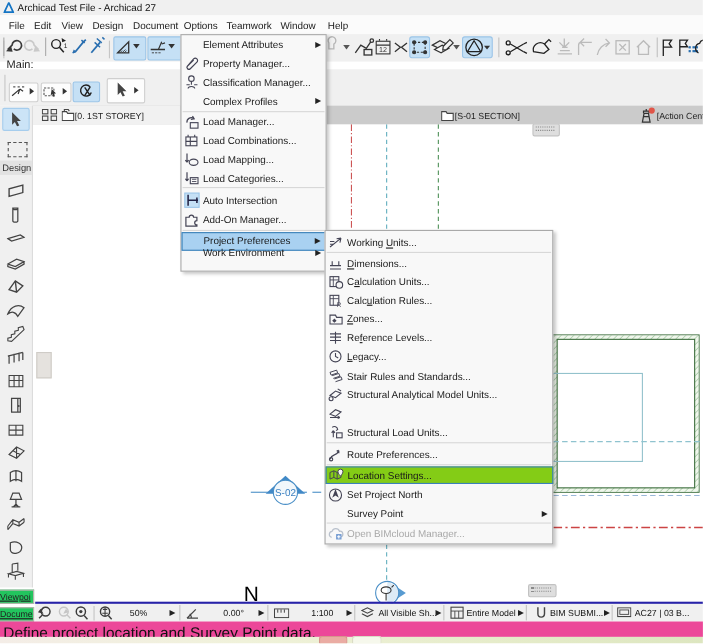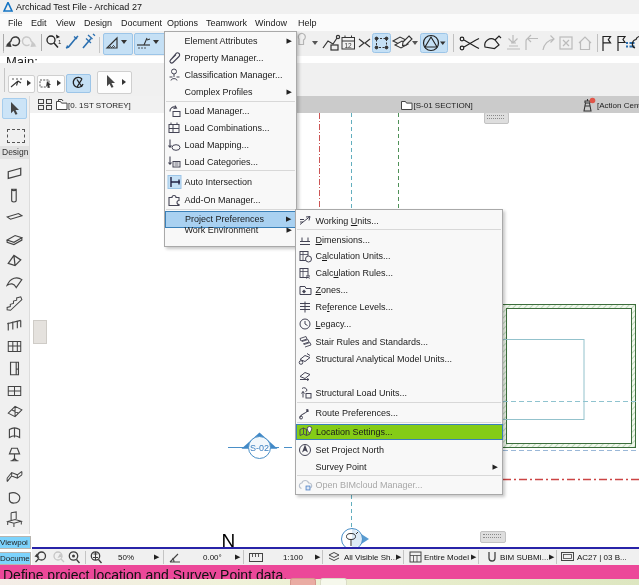--- a/index.html
+++ b/index.html
@@ -5,42 +5,42 @@
 html,body{margin:0;padding:0;}
 body{width:639px;height:585px;overflow:hidden;font-family:"Liberation Sans",sans-serif;position:relative;background:#fff;}
 .abs{position:absolute;}
 #titlebar{left:0;top:0;width:639px;height:14px;background:#f0f0f0;}
 #titletext{left:16px;top:1.5px;font-size:9px;color:#111;}
 #menubar{left:0;top:14px;width:639px;height:17px;background:#fbfbfb;font-size:9px;color:#1a1a1a;}
 .mitem{position:absolute;top:4px;}
 #toolbar1{left:0;top:31px;width:639px;height:25px;background:#f0f0f0;}
 .tbsep{position:absolute;width:1px;height:16px;background:#c6c6c6;top:37px;}
 .bluebtn{position:absolute;background:#c5e0f5;border:1px solid #9cc5e8;border-radius:2px;}
-#mainlbl{left:6px;top:54px;font-size:13px;color:#222;}
+#mainlbl{left:6px;top:54px;font-size:10px;color:#222;}
 #toolbar2{left:0;top:63px;width:639px;height:33px;background:#f0f0f0;}
 .wbtn{position:absolute;background:#fdfdfd;border:1px solid #cfcfcf;border-radius:2px;}
 #tabbar{left:30px;top:96px;width:609px;height:17px;background:#cbcbcb;font-size:8.5px;color:#222;}
 #tabbarleft{left:30px;top:96px;width:134px;height:17px;background:#f1f1f1;}
 #toolbox{left:0;top:96px;width:30px;height:438px;background:#f0f0f0;border-right:1px solid #dcdcdc;box-sizing:border-box;}
 #designlbl{left:0px;top:146px;width:29px;height:13px;background:#e2e2e2;font-size:8.5px;color:#333;line-height:13px;padding-left:2px;box-sizing:border-box;}
 #canvas{left:30px;top:113px;width:609px;height:435px;background:#ffffff;}
 .menu{position:absolute;background:#f8f8f8;border:1px solid #a9a9a9;box-shadow:2px 2px 3px rgba(0,0,0,0.22);font-size:8px;color:#1a1a1a;box-sizing:border-box;}
 .mi{position:absolute;left:1px;font-size:9px;color:#1a1a1a;}
 .mtxt{position:absolute;left:19.5px;top:50%;transform:translateY(-50%);white-space:nowrap;}
 .msep{position:absolute;left:3px;height:1px;background:#d8d8d8;}
 .marr{position:absolute;right:4px;top:50%;transform:translateY(-50%);font-size:7px;color:#222;}
 .micon{position:absolute;left:2px;top:50%;transform:translateY(-50%);}
 #navline{left:32px;top:547px;width:607px;height:2px;background:#2823a8;}
 #statusbar{left:32px;top:549px;width:607px;height:16px;background:#f0f0f0;font-size:8px;color:#111;}
 .ssep{position:absolute;top:550px;width:1px;height:14px;background:#c4c4c4;}
 .stxt{position:absolute;top:552.5px;white-space:nowrap;font-size:8px;color:#111;}
 .sarr{position:absolute;top:553px;font-size:7px;color:#222;}
 #msgbar{left:0;top:565px;width:639px;height:14px;background:#ec4899;font-size:14px;color:#111;padding-left:44px;}
 #bstrip{left:0;top:579px;width:639px;height:6px;background:linear-gradient(90deg,#f4ede7 0%,#f0f2da 35%,#e6ecca 70%,#dde6c0 100%);}
-.ptab{position:absolute;left:0;width:31px;height:13px;background:#7dd3fc;border:1px solid #b8b5af;border-left:none;font-size:8px;color:#222;line-height:12px;padding-left:0;box-sizing:border-box;overflow:hidden;white-space:nowrap;}
+.ptab{position:absolute;left:0;width:31px;height:13px;background:#22c55e;border:1px solid #b8b5af;border-left:none;font-size:8px;color:#222;line-height:12px;padding-left:0;box-sizing:border-box;overflow:hidden;white-space:nowrap;text-decoration:underline;}
 </style>
 </head>
 <body>
 <div id="canvas" class="abs"></div>
 <svg class="abs" style="left:0;top:0;" width="639" height="585" viewBox="0 0 639 585">
 
  <line x1="319.5" y1="113" x2="319.5" y2="211" stroke="#cc5555" stroke-width="1" stroke-dasharray="6,2,1,2"></line>
  <line x1="351.5" y1="113" x2="351.5" y2="210" stroke="#62aebe" stroke-width="1" stroke-dasharray="4,3"></line>
  <line x1="398.5" y1="113" x2="398.5" y2="210" stroke="#4f9158" stroke-width="1" stroke-dasharray="4,3"></line>
  <line x1="351.5" y1="495" x2="351.5" y2="528" stroke="#62aebe" stroke-width="1" stroke-dasharray="4,3"></line>

